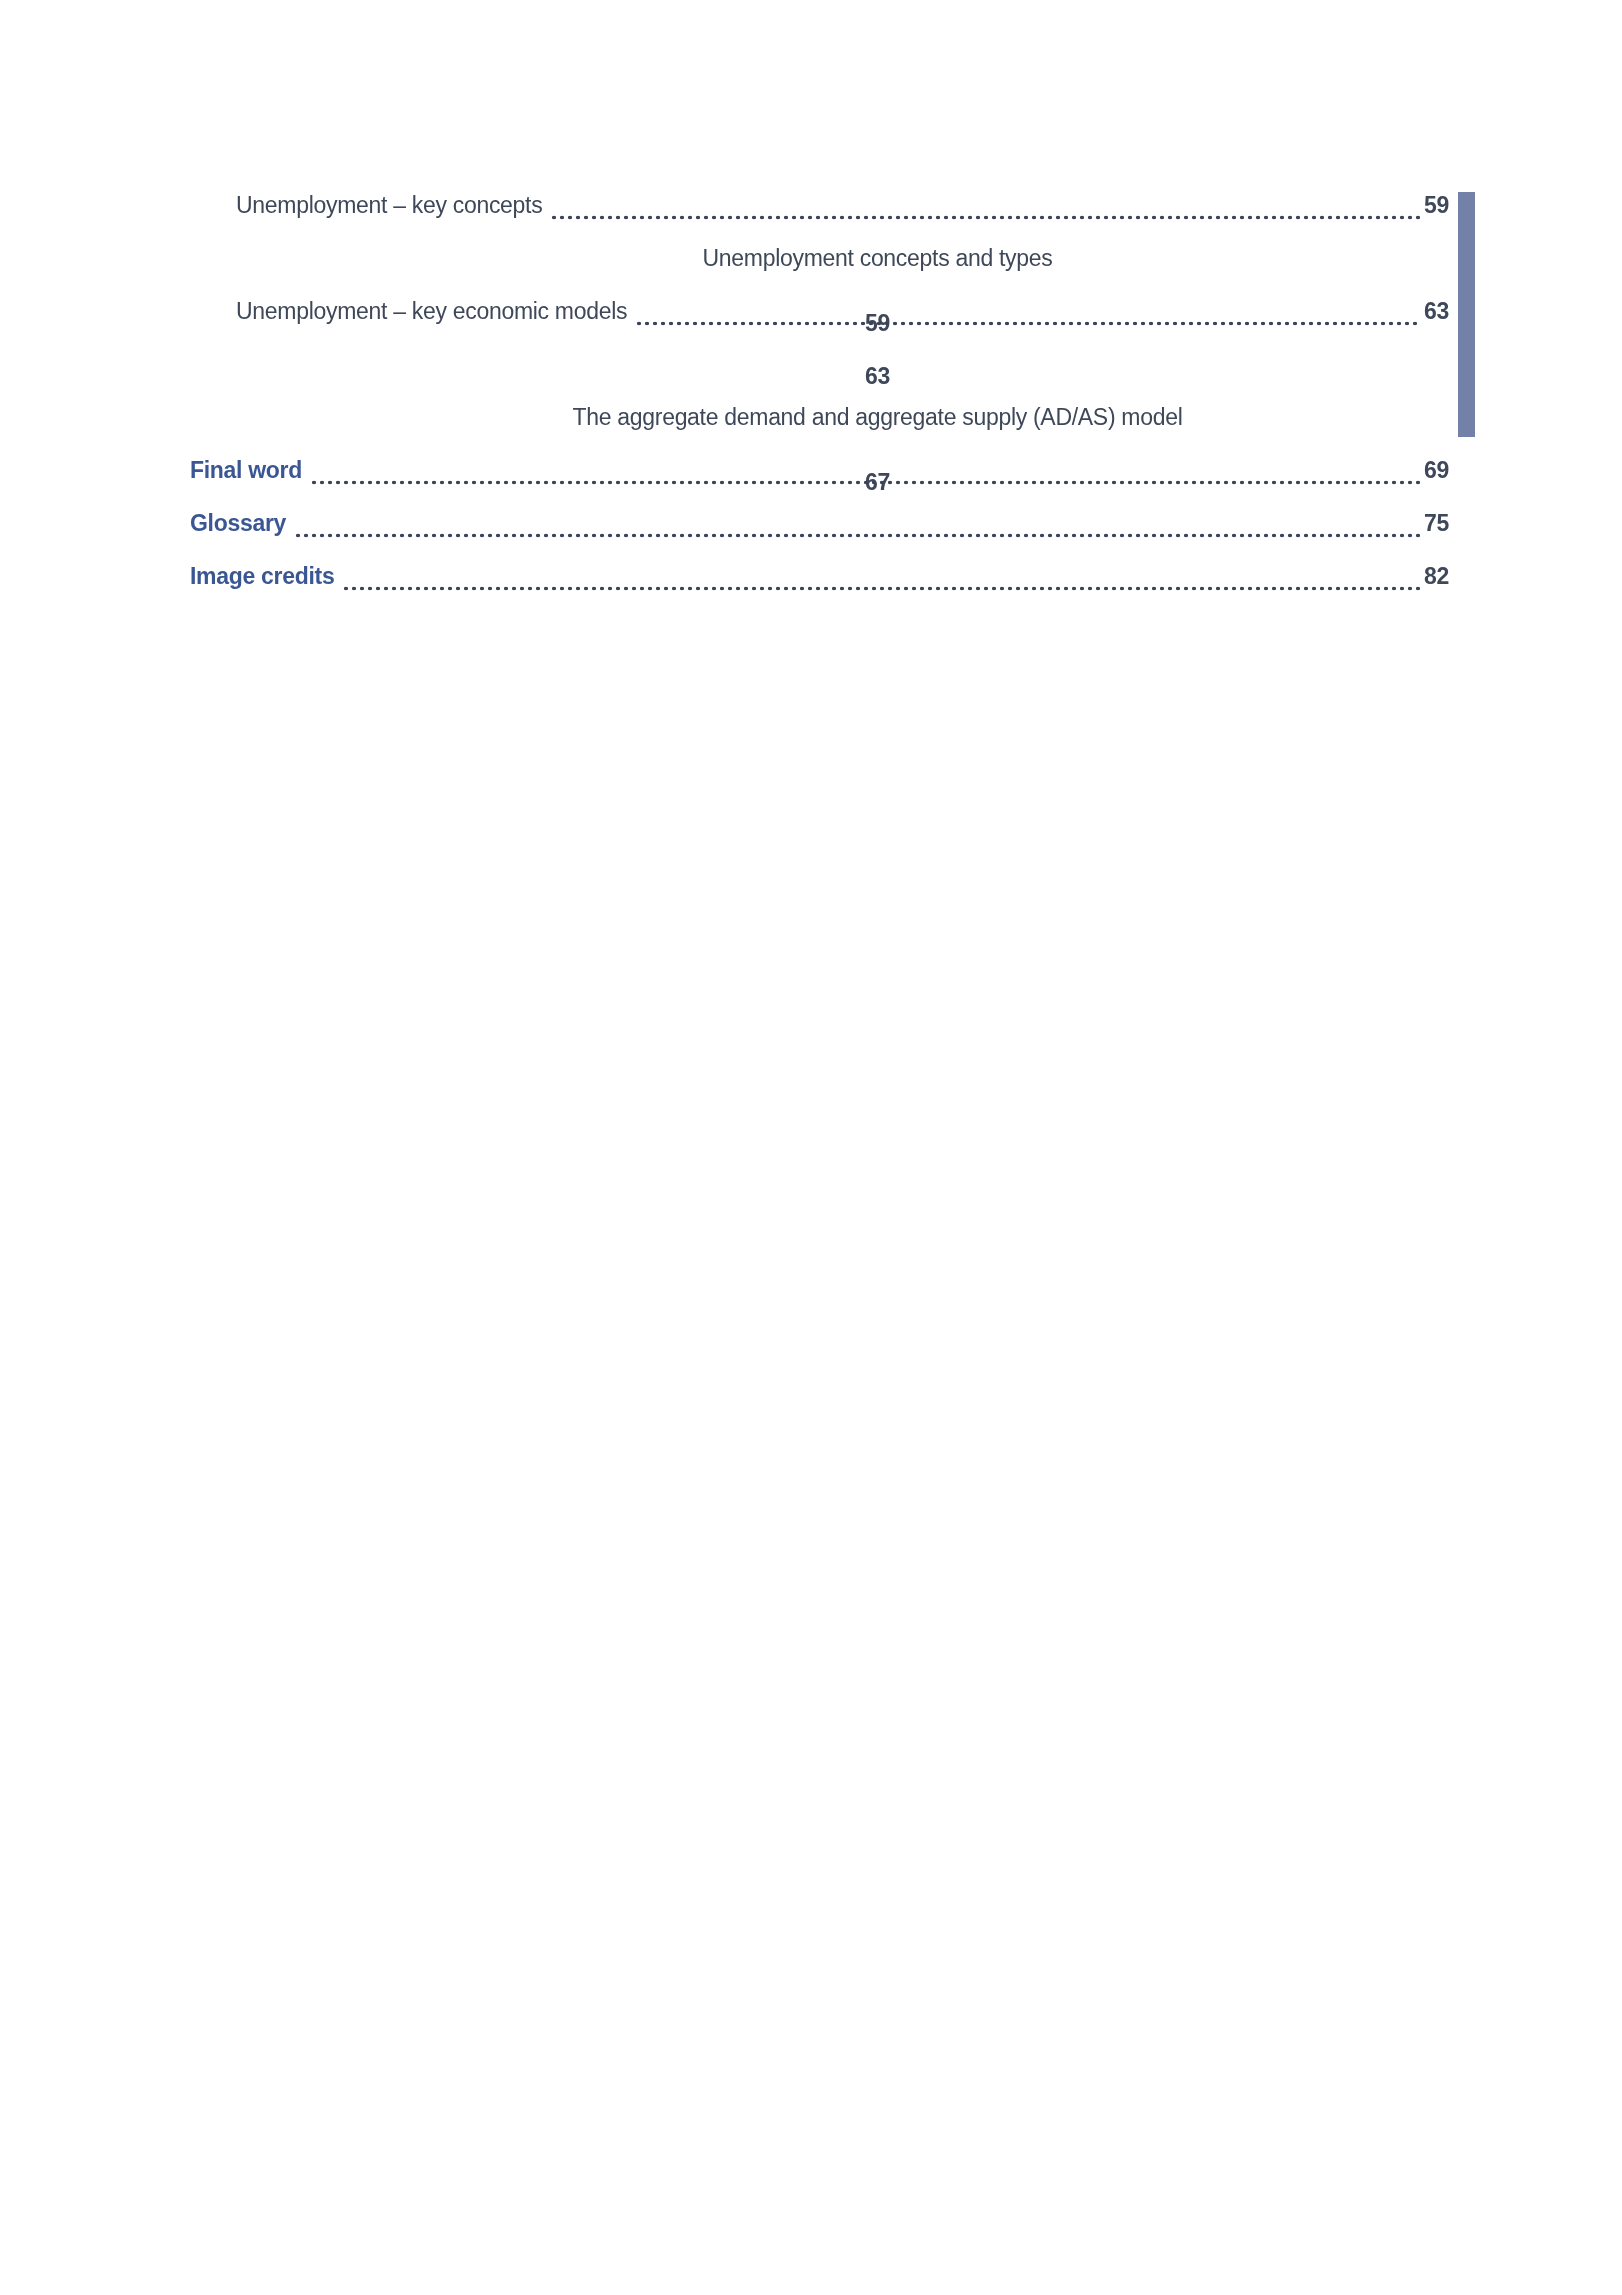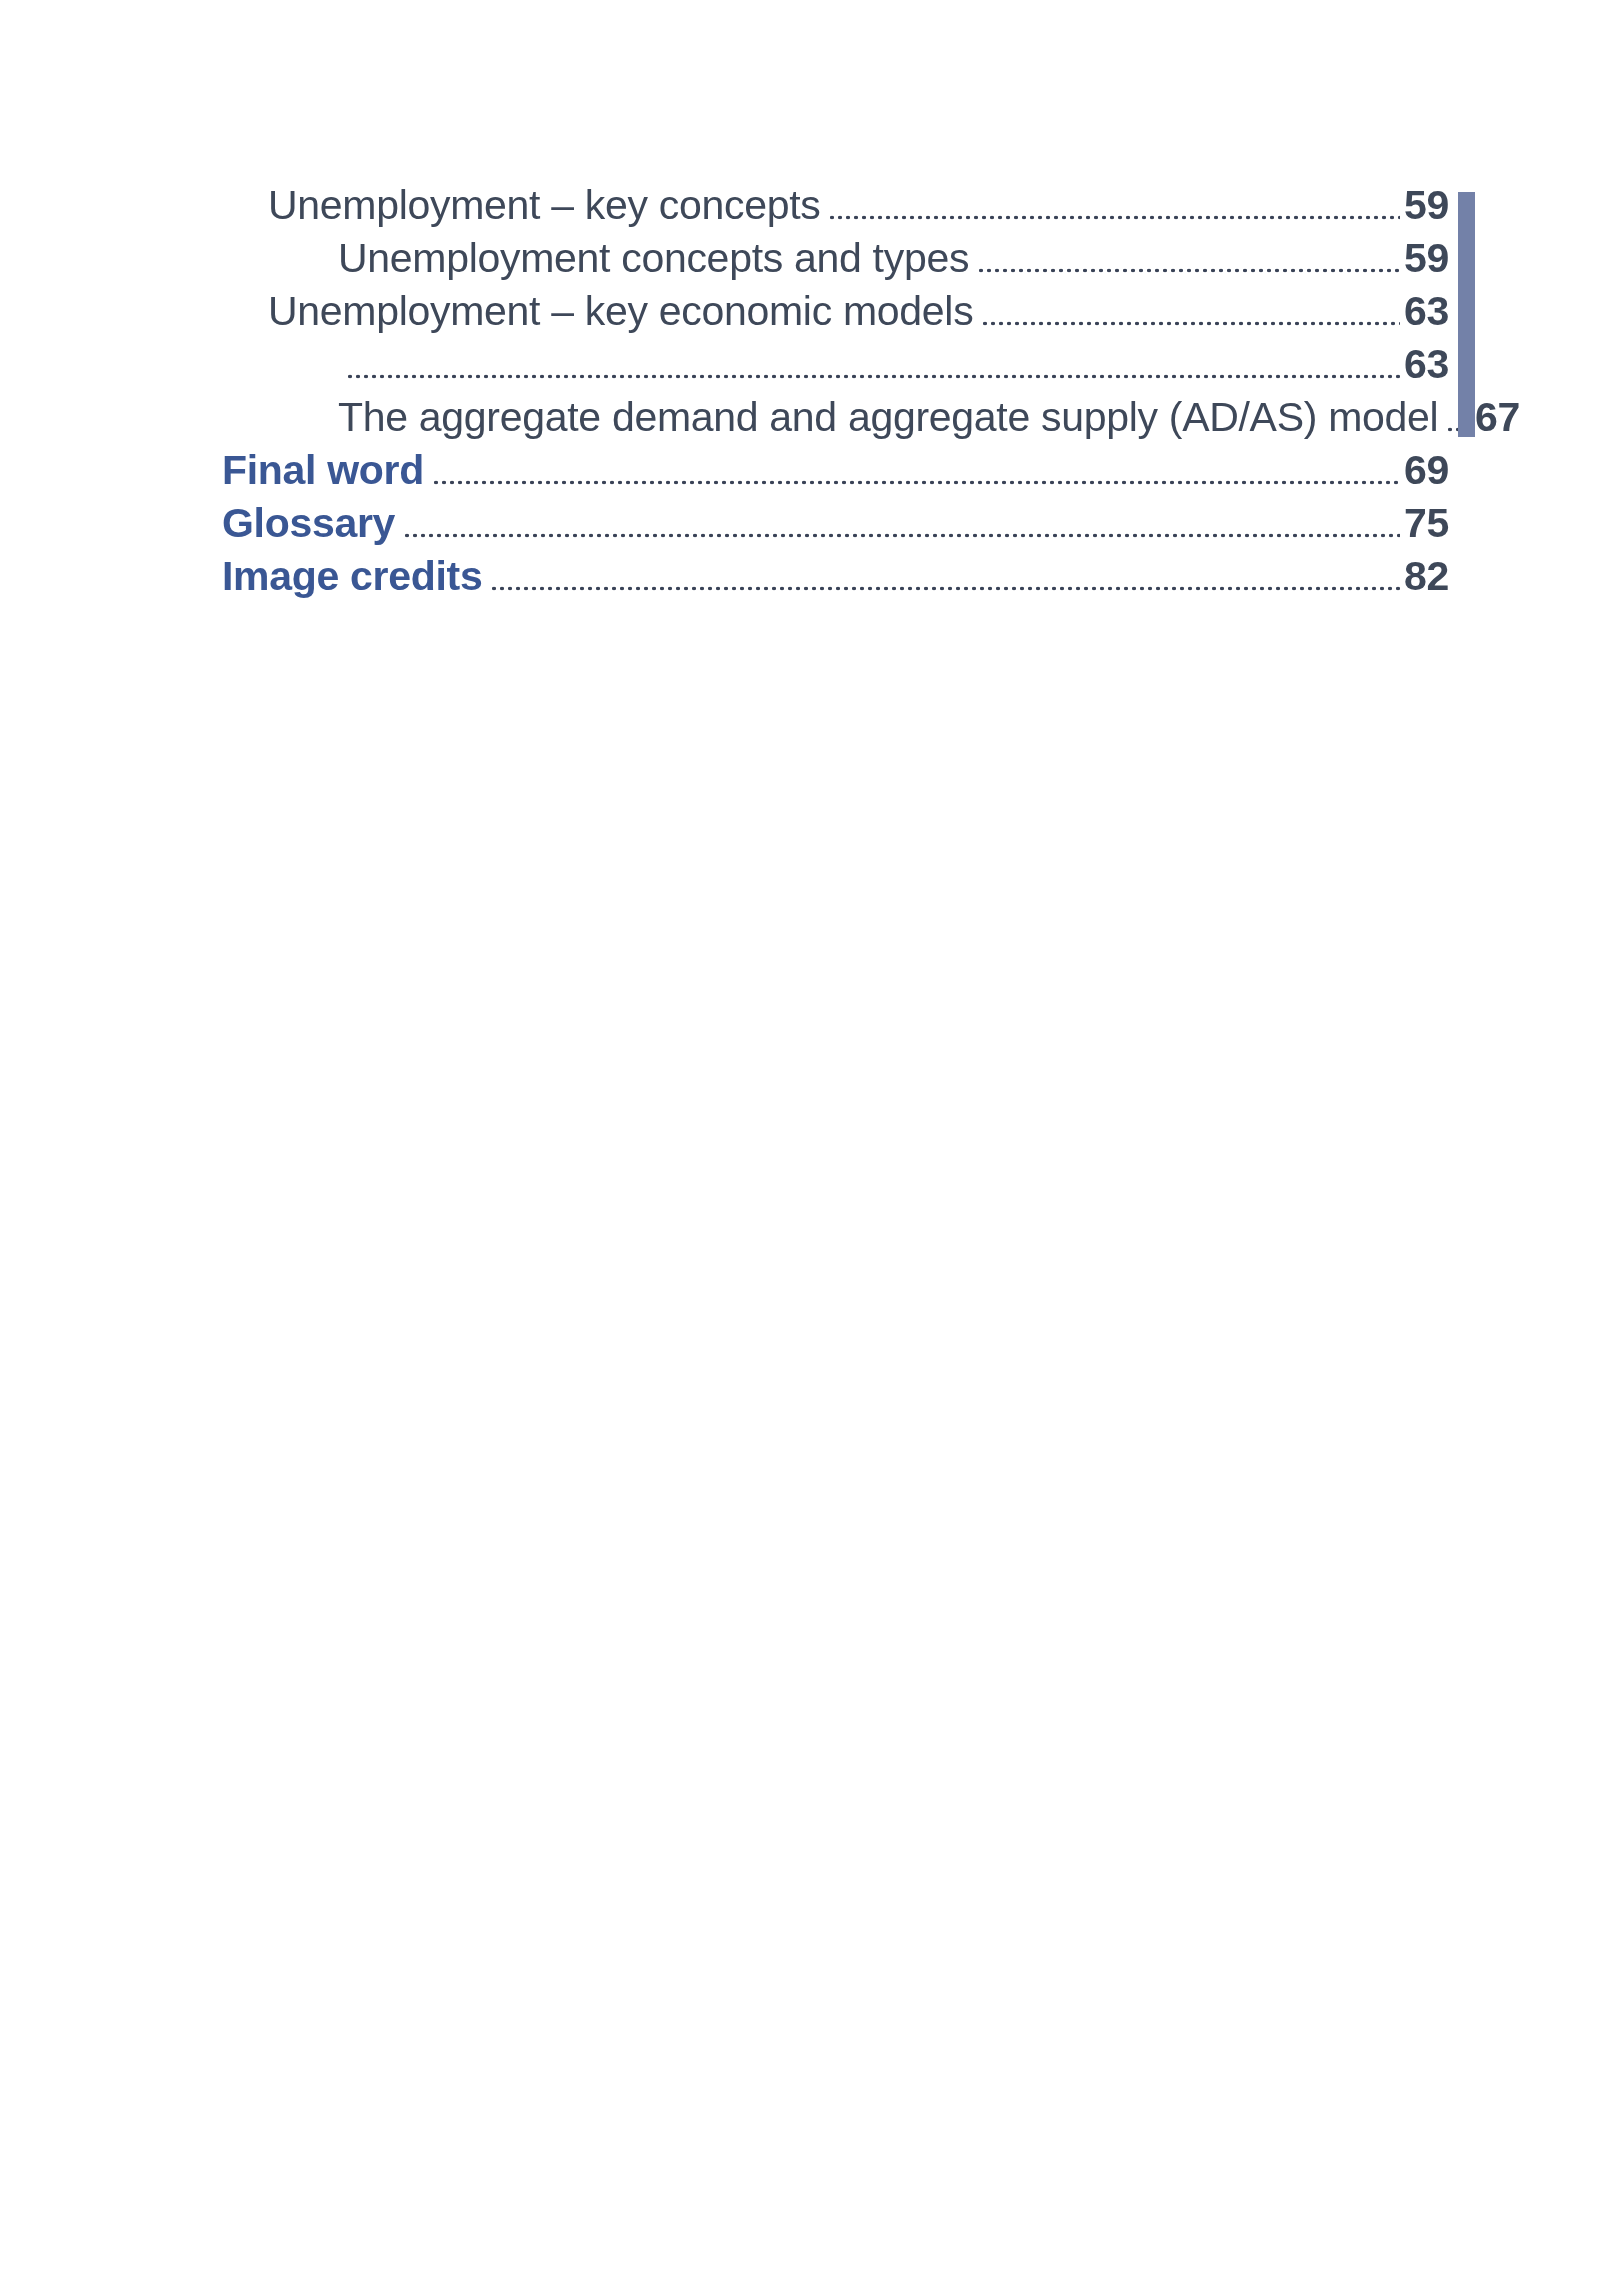--- a/index.html
+++ b/index.html
@@ -35,28 +35,27 @@
     position: absolute;
     left: 190px;
     top: 179px;
     width: 1259px;
   }
   .toc-row {
     display: flex;
     align-items: center;
     height: 53px;
     line-height: 53px;
-    font-size: 41px;
+    font-size: 23px;
     letter-spacing: -0.3px;
     color: var(--text);
     white-space: nowrap;
-    margin-left: 32px;
   }
   .toc-row.lvl1 { padding-left: 46px; }
-  .toc-row.lvl2 { padding-left: 116px; }
+  .toc-row.lvl2 { padding-left: 116px; flex-direction: column; }
   .toc-row.bold .toc-label {
     font-weight: 700;
     color: var(--heading);
   }
   .toc-label { flex: none; }
   .toc-dots {
     flex: 1 1 auto;
     align-self: flex-end;
     height: 5px;
     margin: 0 4.2px 11.7px 7.5px;

